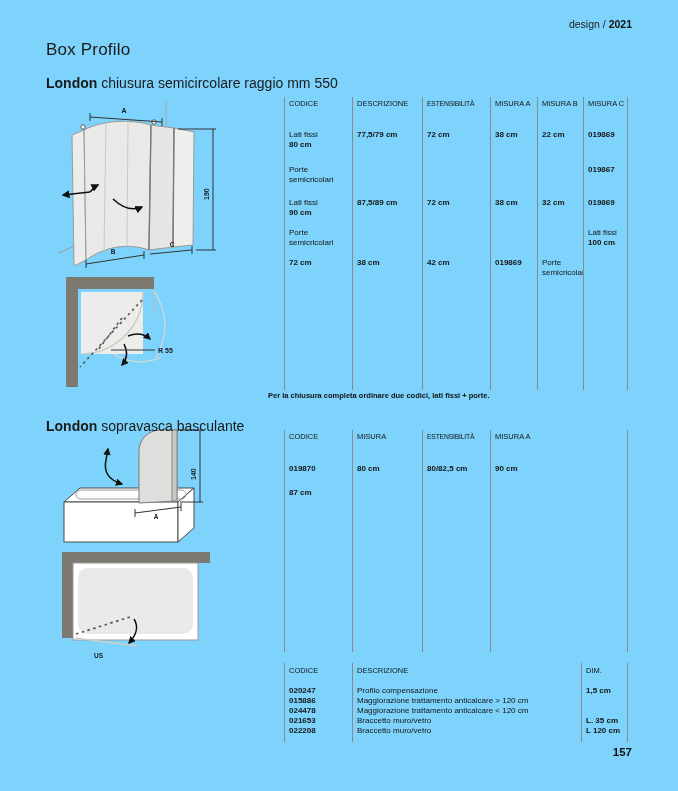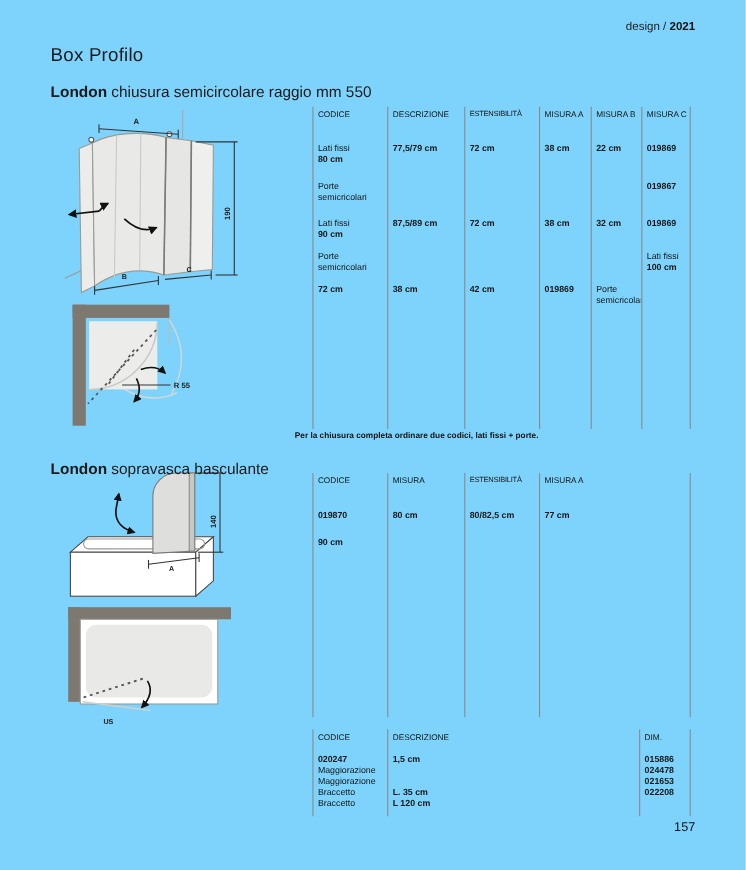--- a/index.html
+++ b/index.html
@@ -21,21 +21,21 @@
       grid-template-rows:31px 35px 33px 30px 30px 32px 1fr;}
   .t2{left:284px;top:430px;width:344px;height:222px;
       grid-template-columns:68px 70px 68px 1fr;
       grid-template-rows:32px 24px 1fr;}
   .t3{left:284px;top:663px;width:344px;height:79px;
       grid-template-columns:68px 229px 1fr;
       grid-template-rows:23px 10px 10px 10px 10px 10px;}
   .t3 .cell{padding-top:0;line-height:9.5px;}
   .t3 .hdr{padding-top:3px;}
   .footnote{position:absolute;left:268px;top:391px;width:344px;font-size:7.5px;font-weight:bold;color:#111;}
-  .page-number{position:absolute;right:46px;top:746px;font-size:11.5px;font-weight:normal;color:#111;}
+  .page-number{position:absolute;right:46px;top:746px;font-size:11.5px;font-weight:bold;color:#111;}
   svg{position:absolute;overflow:visible;}
   svg text{font-family:"Liberation Sans",sans-serif;fill:#1a1a1a;font-weight:bold;}
 </style>
 </head>
 <body>
 
 <div class="page">
 
   <div class="edition">
     <span>design /</span>
@@ -237,36 +237,37 @@
     <div class="vline" style="left:343px;"></div>
 
     <div class="cell hdr">CODICE</div>
     <div class="cell hdr">MISURA</div>
     <div class="cell hdr cond">ESTENSIBILITÀ</div>
     <div class="cell hdr">MISURA A</div>
 
     <div class="cell b">019870</div>
     <div class="cell b">80 cm</div>
     <div class="cell b">80/82,5 cm</div>
-    <div class="cell b">77 cm</div>
 
     <div class="cell b">90 cm</div>
+    <div class="cell b">87 cm</div>
   </div>
 
   <div class="tbl t3">
     <div class="vline" style="left:0;"></div>
     <div class="vline" style="left:68px;"></div>
     <div class="vline" style="left:297px;"></div>
     <div class="vline" style="left:343px;"></div>
 
     <div class="cell hdr">CODICE</div>
     <div class="cell hdr">DESCRIZIONE</div>
     <div class="cell hdr">DIM.</div>
 
     <div class="cell b">020247</div>
+    <div class="cell">Profilo compensazione</div>
     <div class="cell b">1,5 cm</div>
 
     <div class="cell b">015886</div>
     <div class="cell">Maggiorazione trattamento anticalcare &gt; 120 cm</div>
     <div class="cell b"></div>
 
     <div class="cell b">024478</div>
     <div class="cell">Maggiorazione trattamento anticalcare &lt; 120 cm</div>
     <div class="cell b"></div>
 

